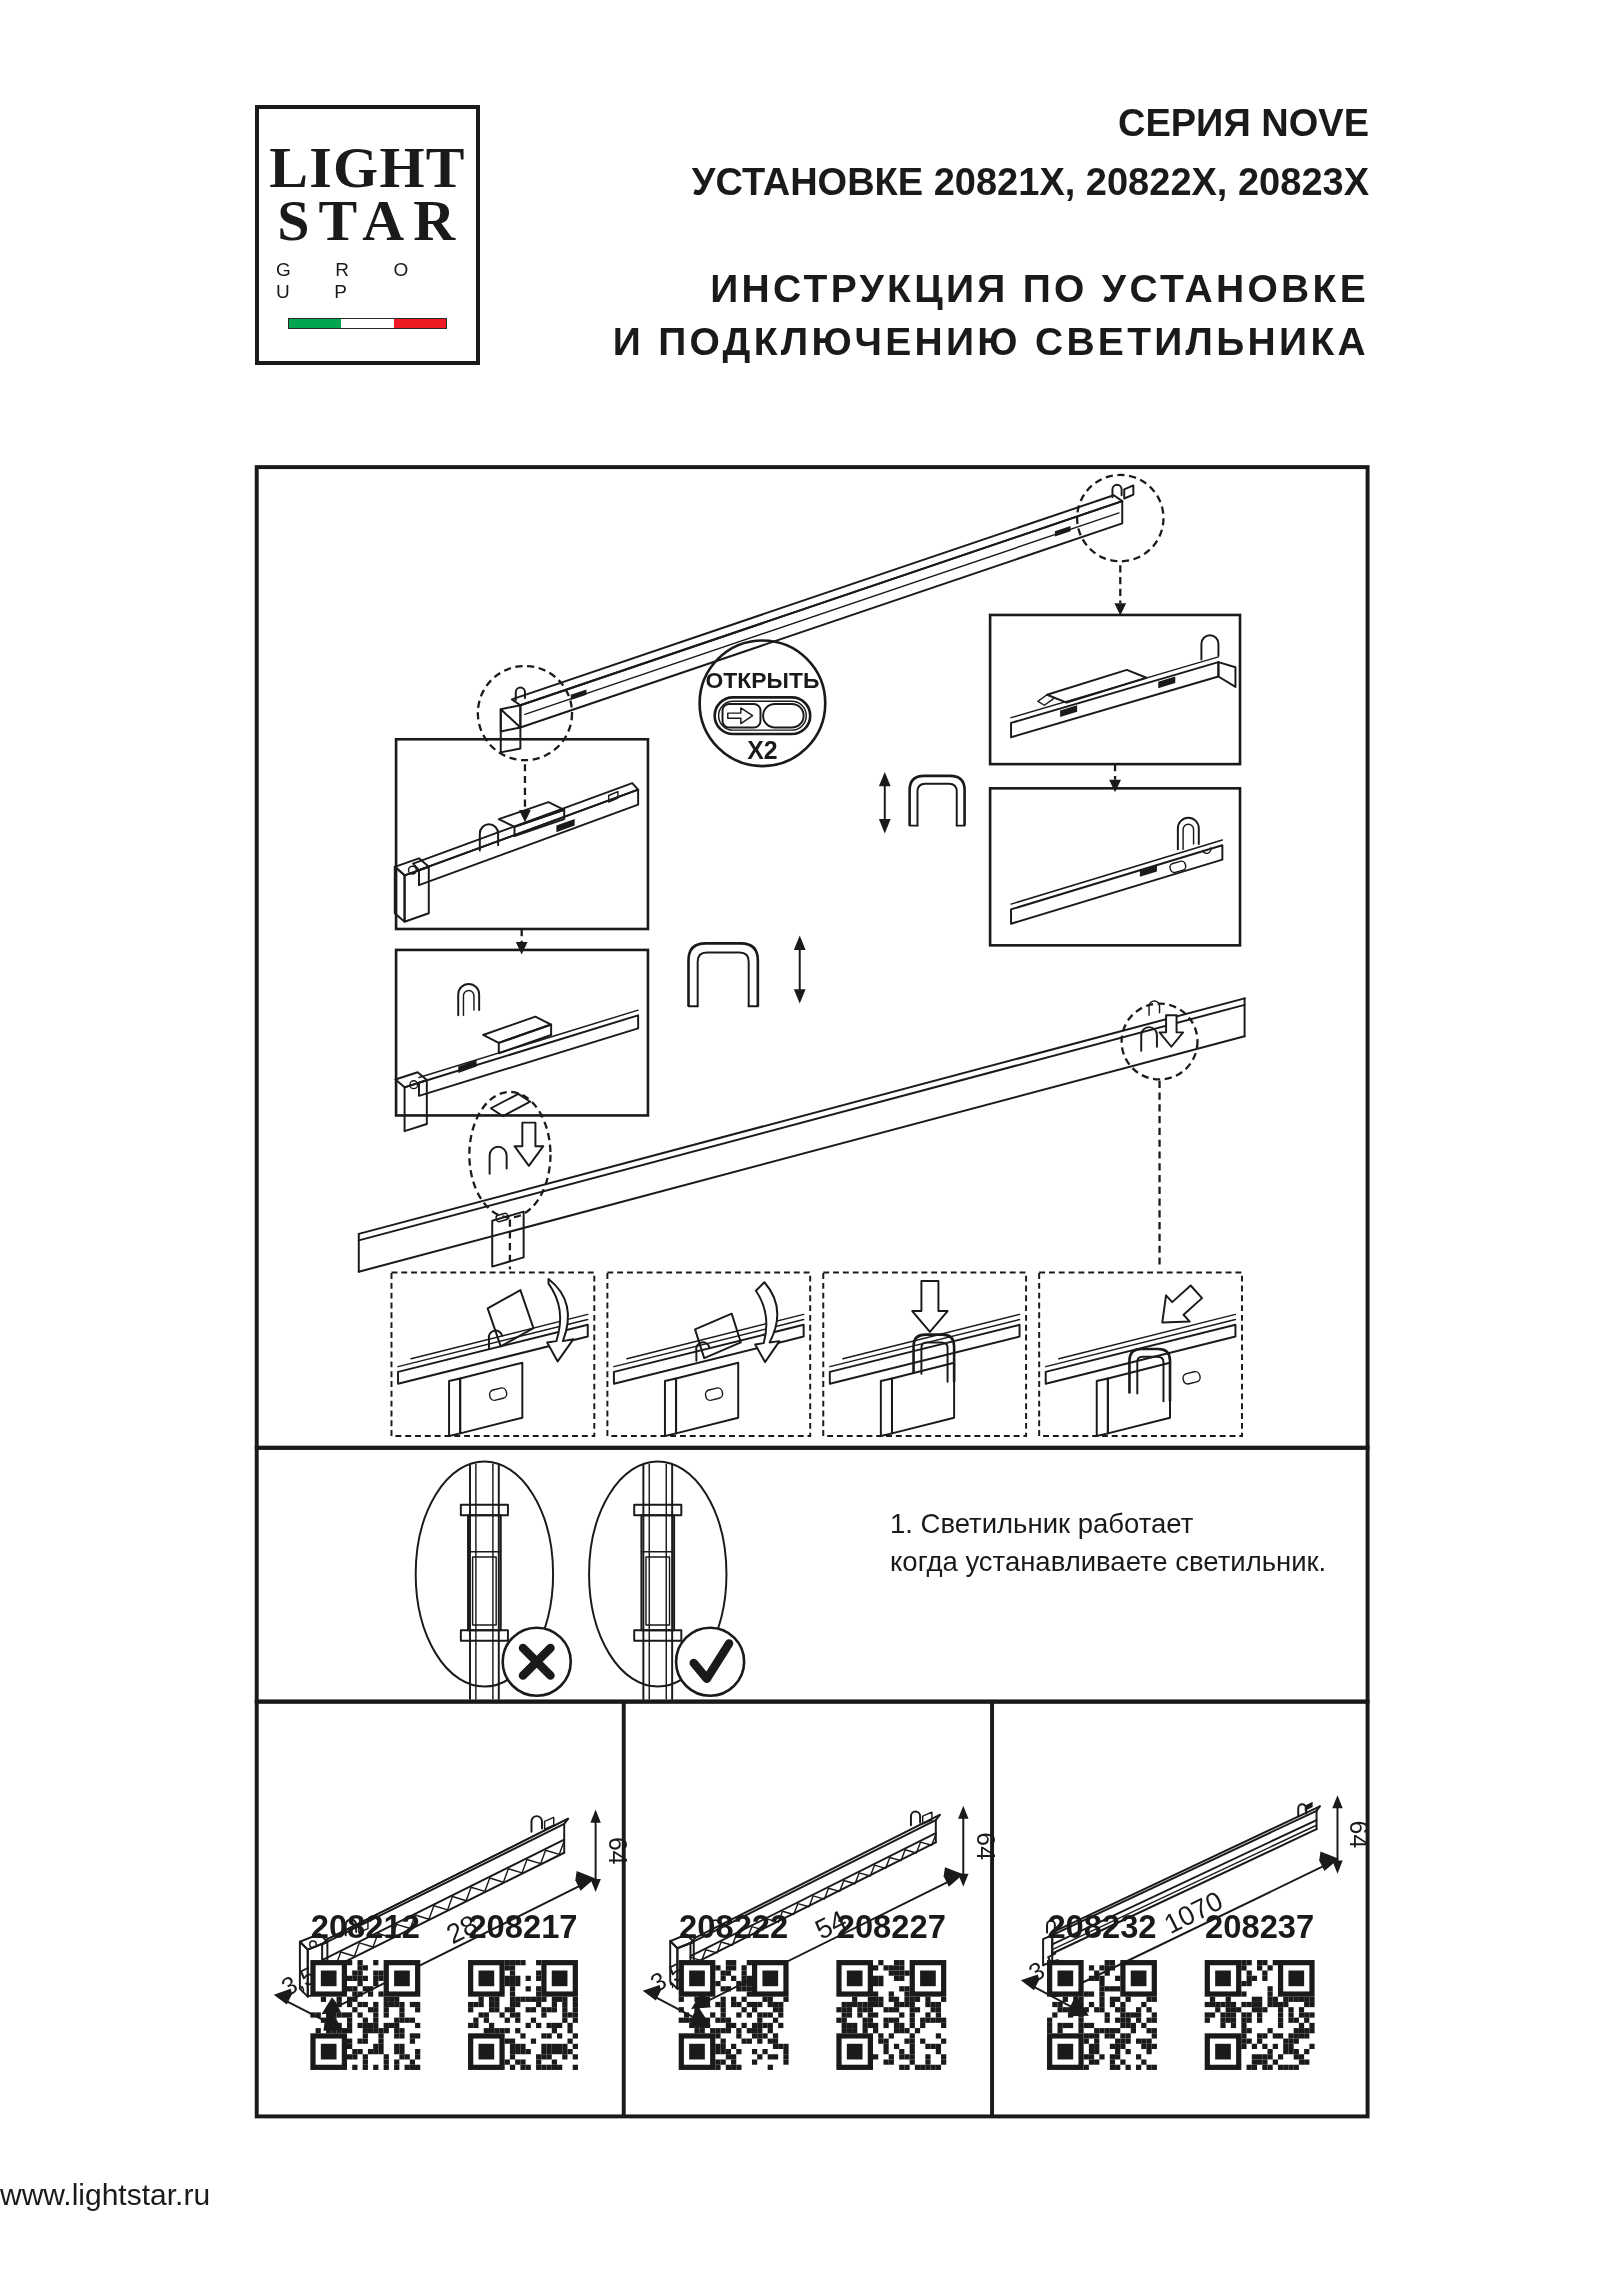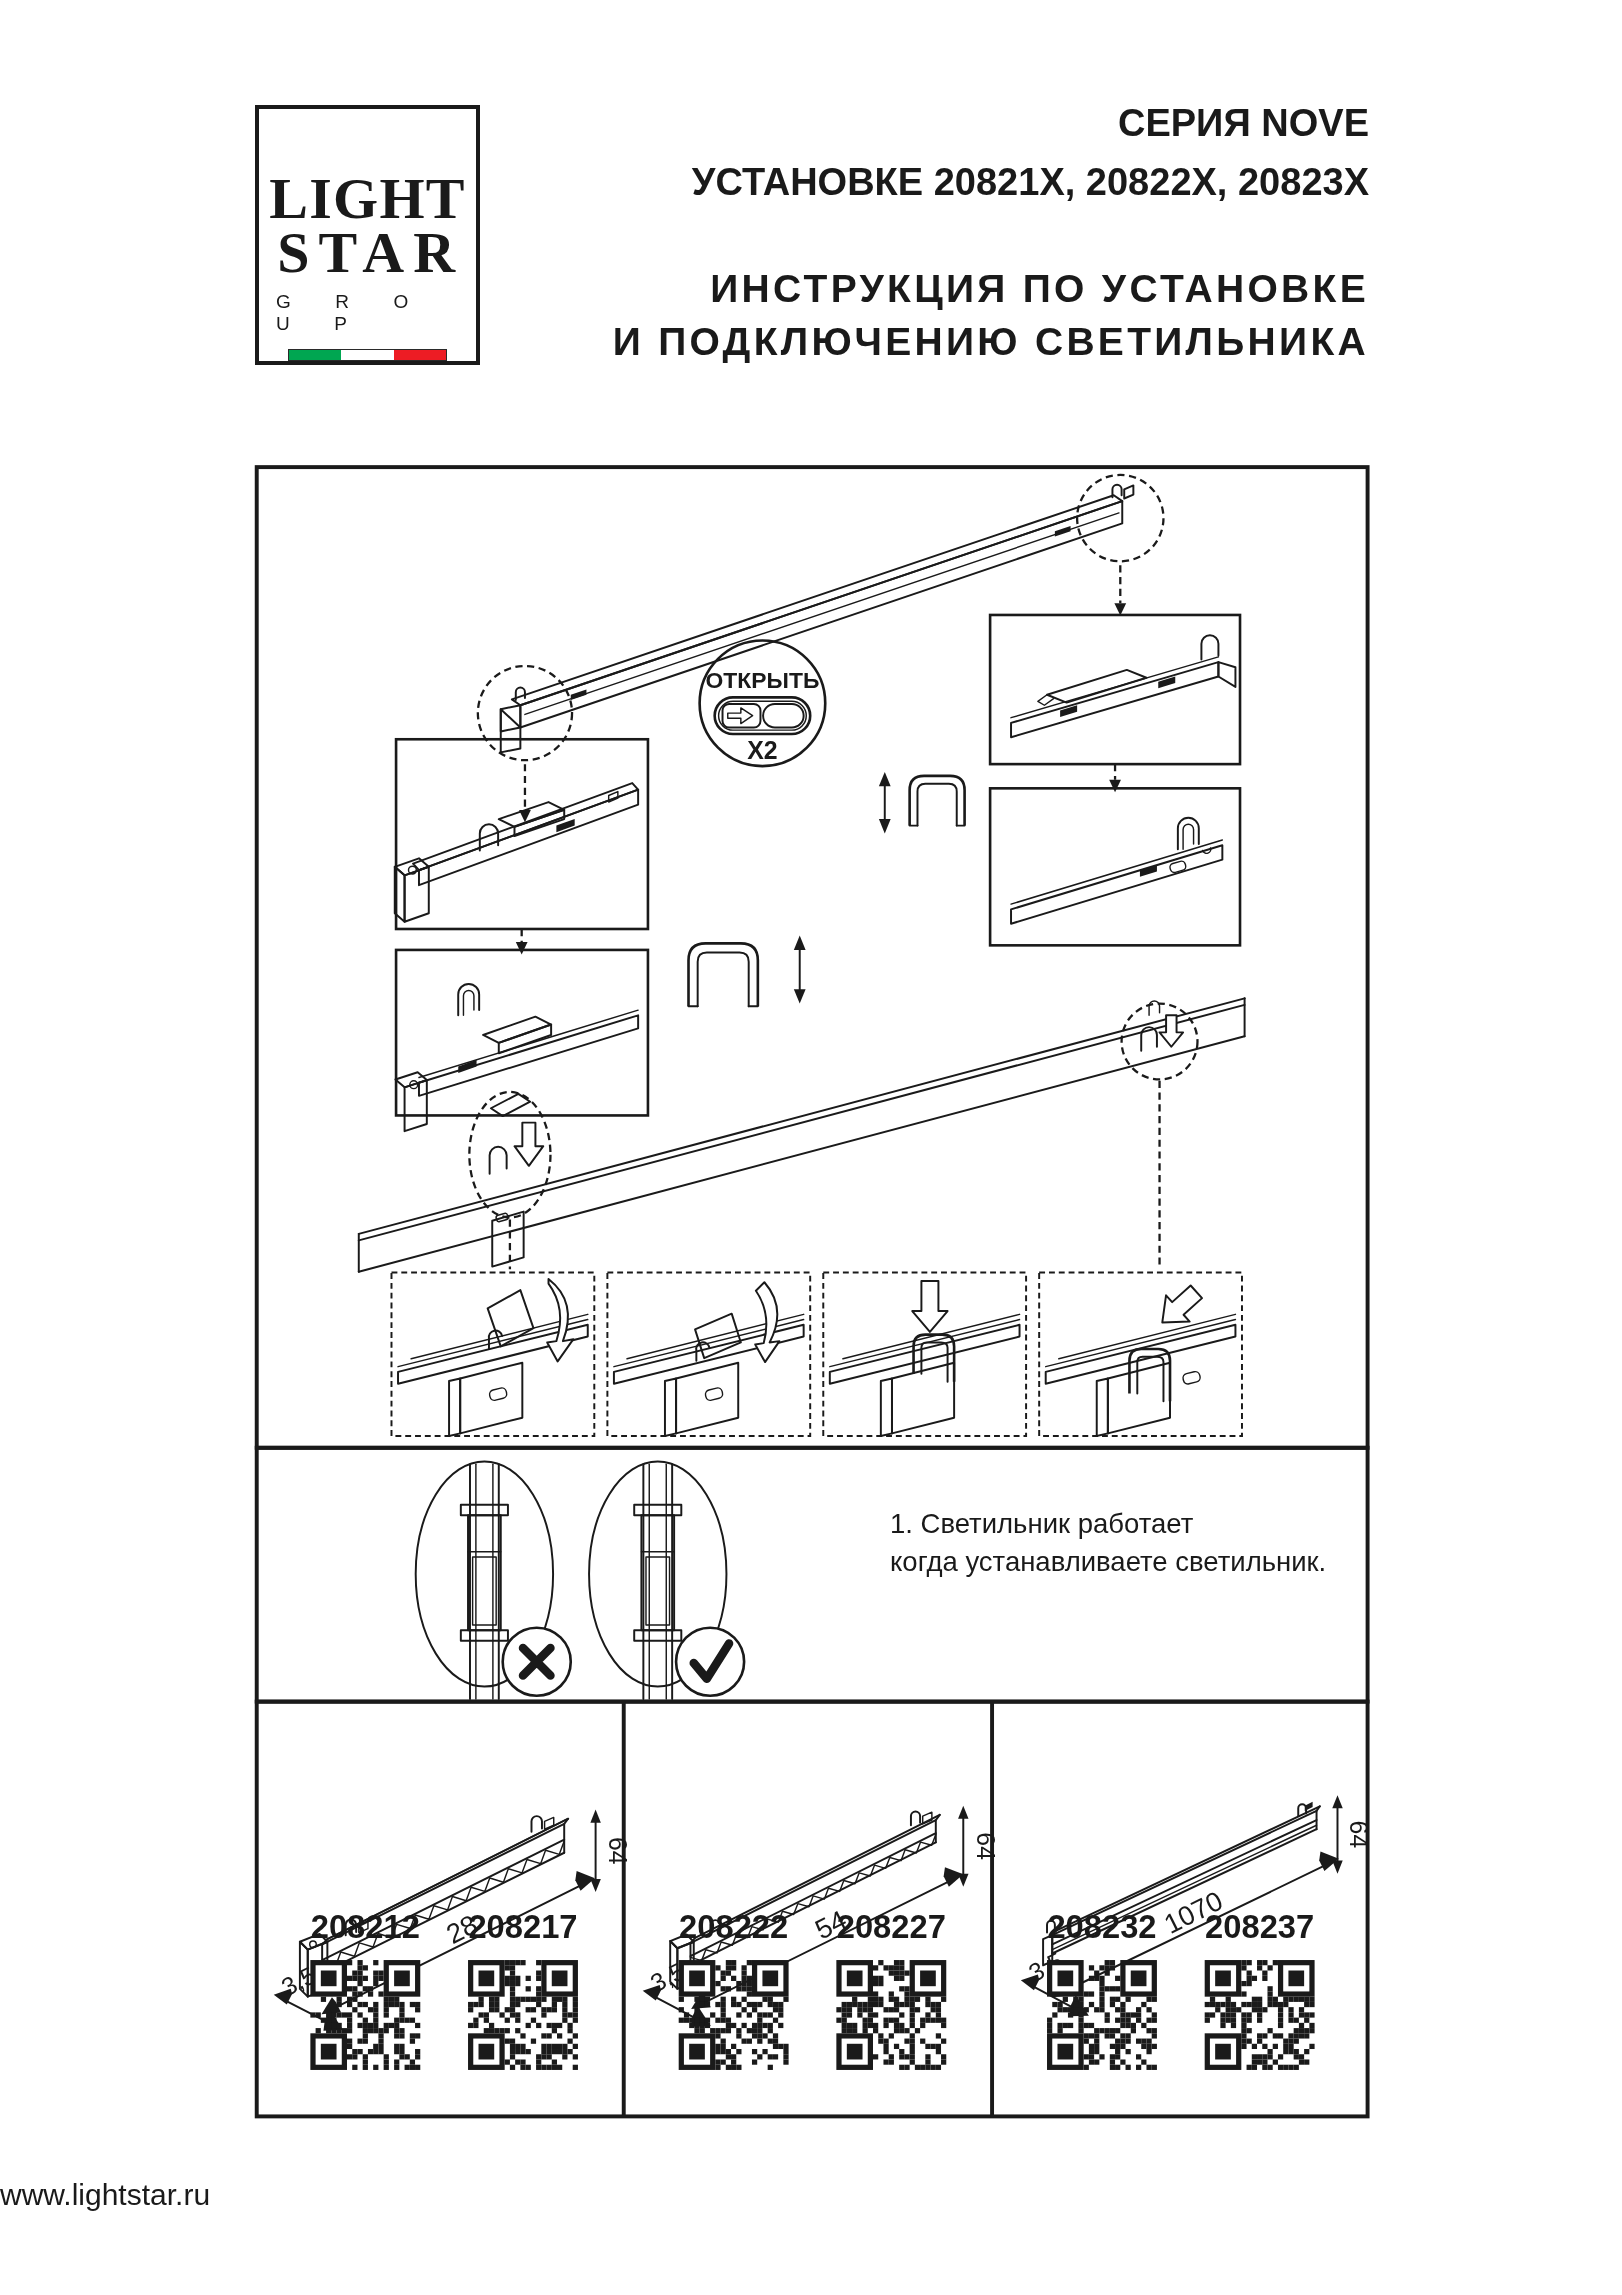--- a/index.html
+++ b/index.html
@@ -1,20 +1,20 @@
 <!DOCTYPE html>
 <html style="font-size:10.5px"><head>
 <meta charset="utf-8">
 <style>
   html,body{margin:0;padding:0;background:#fff;}
   body{width:1623px;height:2295px;position:relative;font-family:"Liberation Sans",sans-serif;color:#1a1a1a;overflow:hidden;}
   .abs{position:absolute;}
   
   .logo-box{left:255px;top:105px;width:225px;height:260px;border:4.6px solid #1a1a1a;box-sizing:border-box;
-            display:flex;flex-direction:column;align-items:center;justify-content:flex-end;}
+            display:flex;flex-direction:column;align-items:center;justify-content:center;}
   .logo-word{font-family:"Liberation Serif",serif;font-weight:bold;font-size:58px;line-height:.92;letter-spacing:1.3px;}
   .logo-word.star{letter-spacing:9.2px;margin-left:6.5px;}
   .logo-group{font-size:19px;font-weight:normal;letter-spacing:19.6px;margin:11.8px 0 0 17px;}
   .logo-flag{width:157px;height:9.8px;margin-top:14.4px;border:1.3px solid #2a2a2a;display:flex;}
   .logo-flag span{flex:1;height:100%;}
   .title-block{right:254px;top:102px;text-align:right;}
   .t-series{font-size:38px;font-weight:bold;}
   .t-articles{font-size:38px;font-weight:bold;margin-top:15.7px;}
   .t-instr{font-size:39px;font-weight:bold;letter-spacing:3.3px;margin-top:63px;}
   .t-instr2{font-size:39px;font-weight:bold;letter-spacing:3.3px;margin-top:9.2px;}

